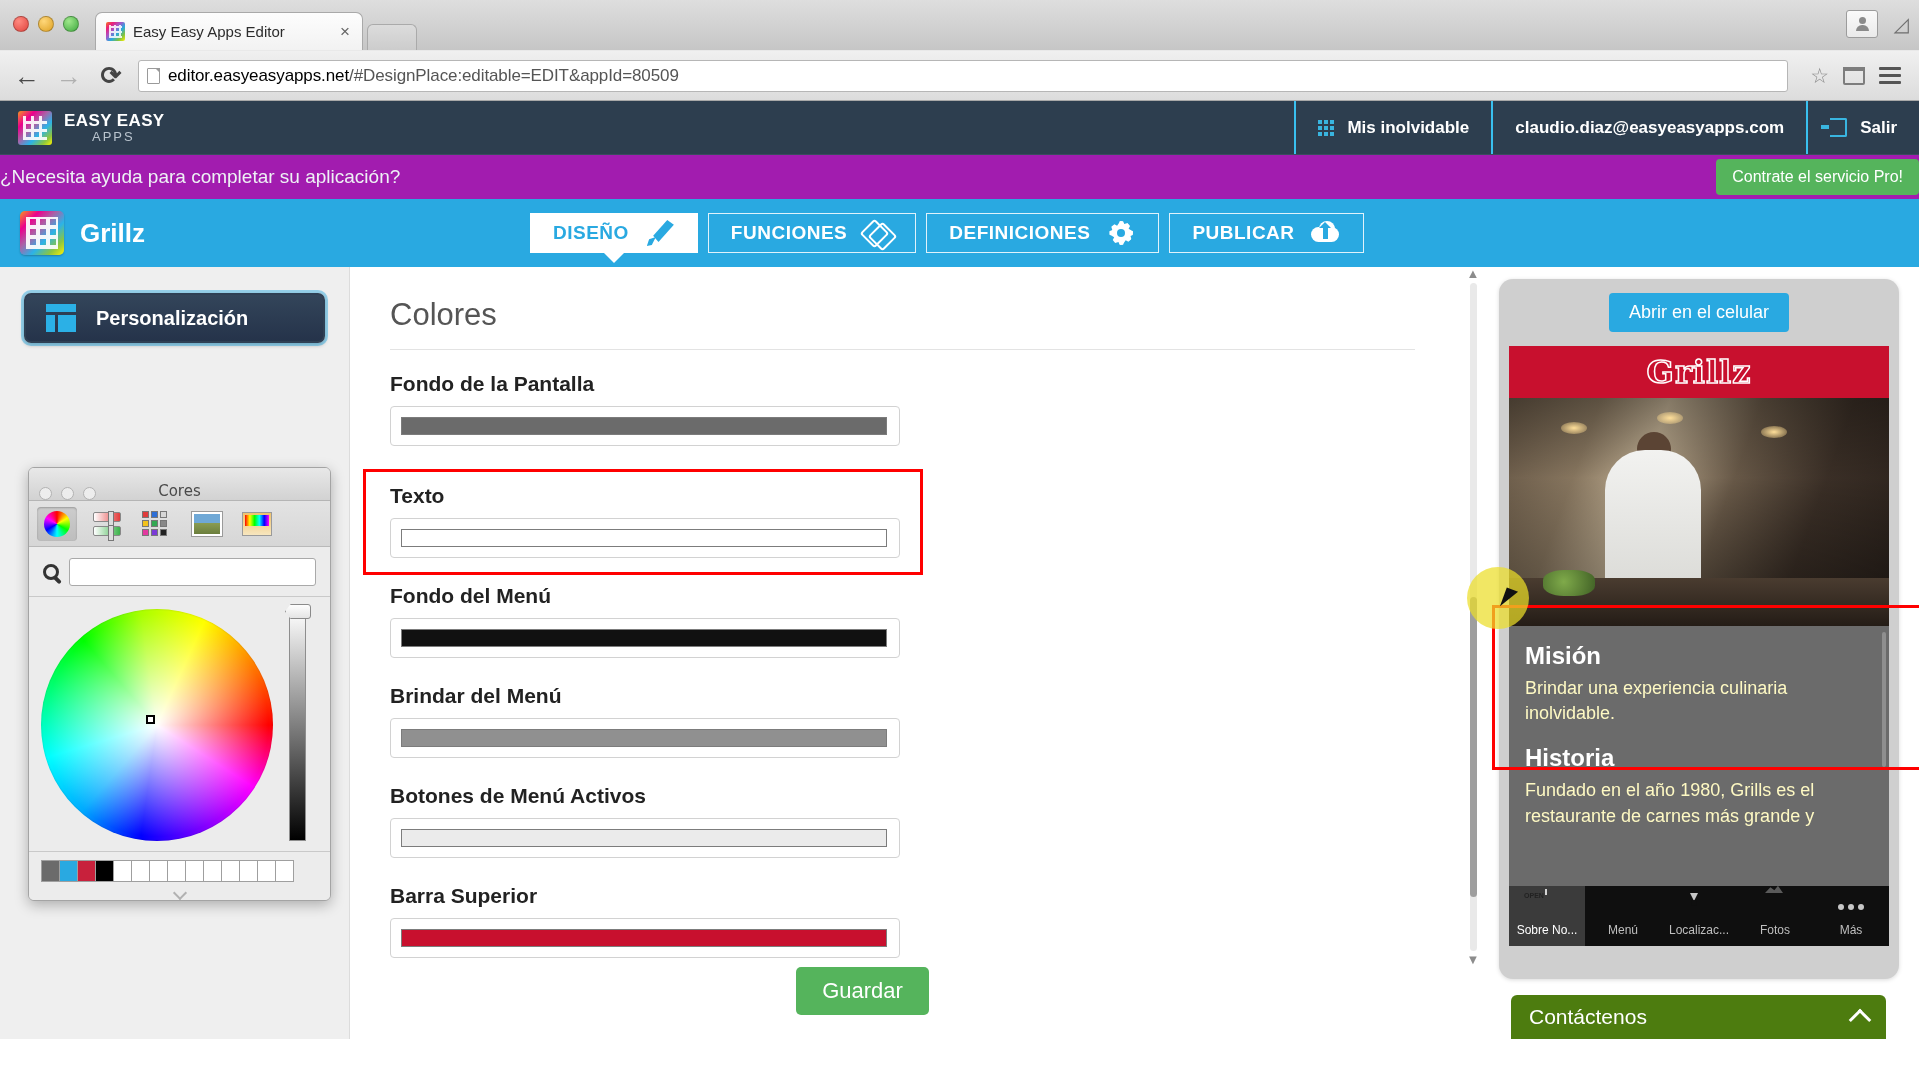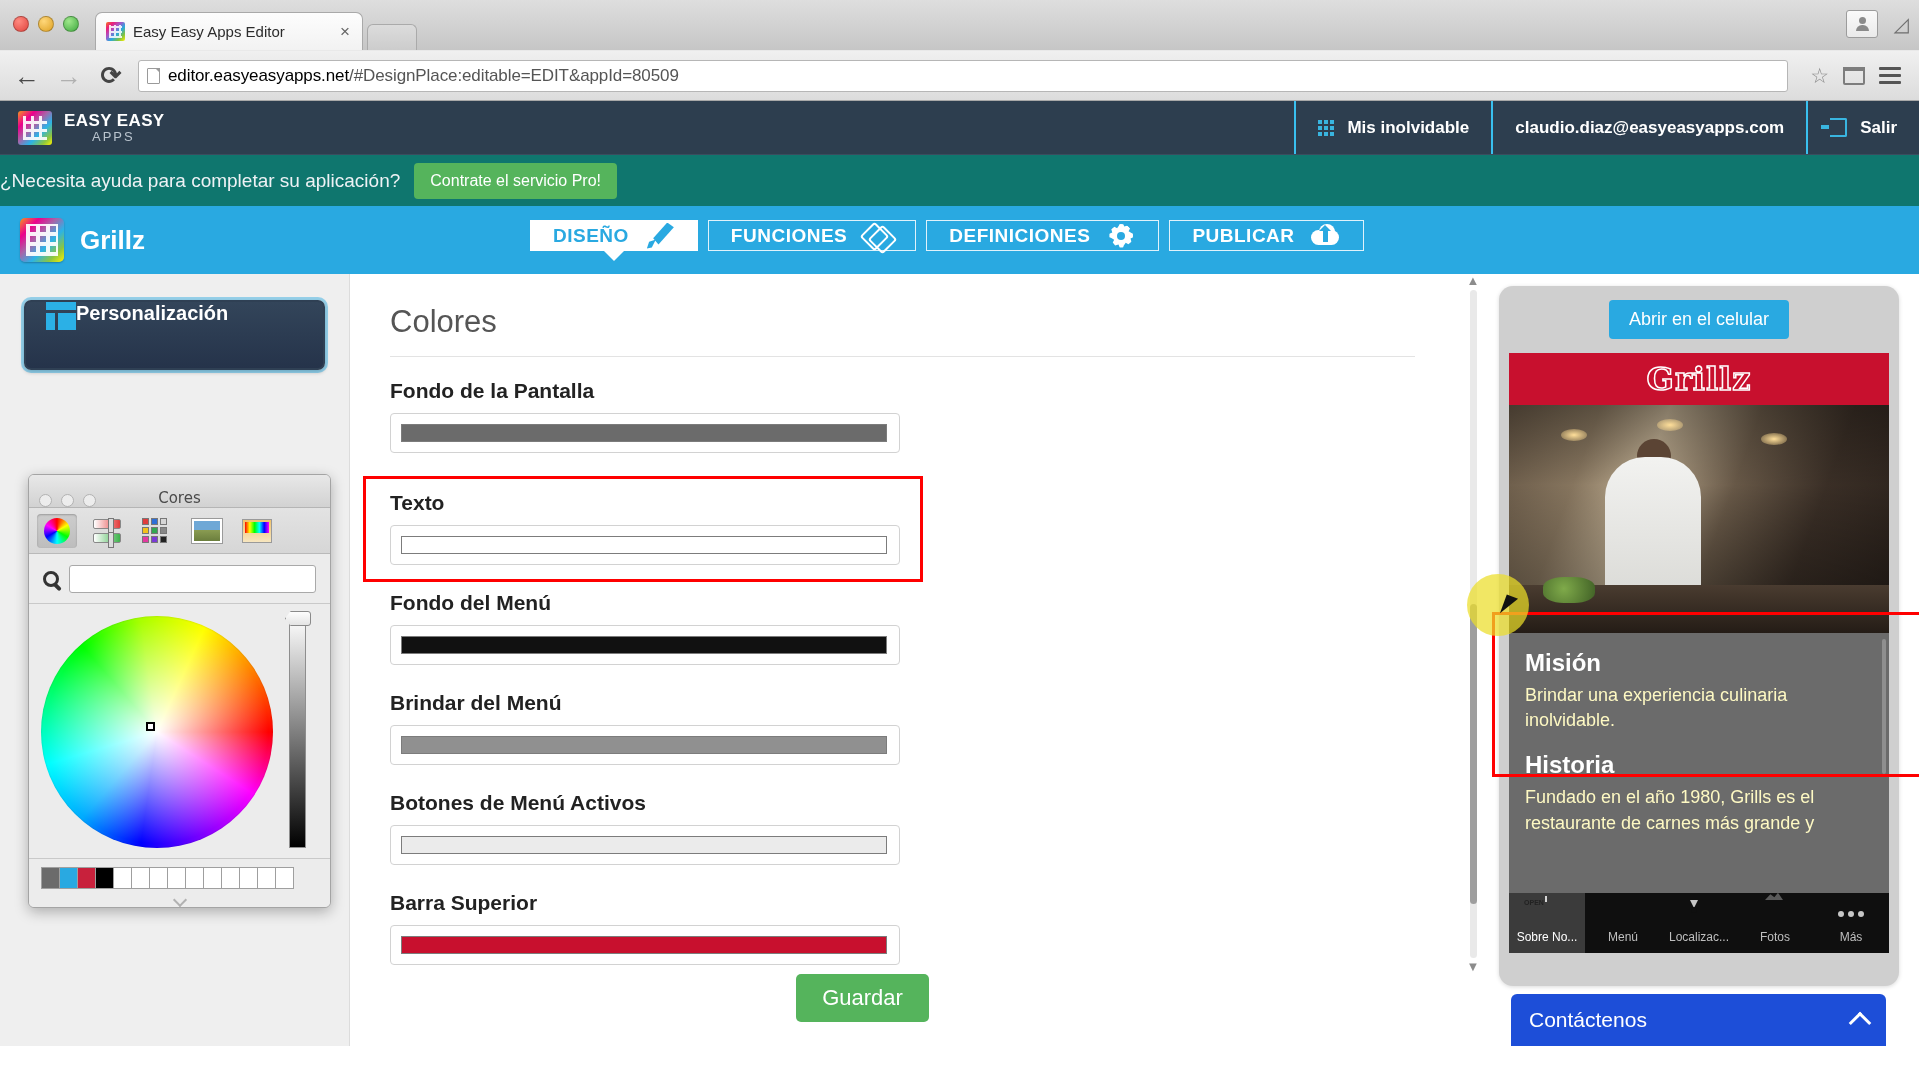--- a/index.html
+++ b/index.html
@@ -146,23 +146,23 @@
     border-left: 2px solid #39c0ef;
     cursor: pointer;
   }
   .grid-icon { display: grid; grid-template-columns: repeat(3,4px); grid-template-rows: repeat(3,4px); gap: 2px; }
   .grid-icon i { background: #39b5e0; display: block; width: 4px; height: 4px; }
   .exit-icon { width: 17px; height: 19px; border: 2px solid #39b5e0; border-left: none; border-radius: 0 2px 2px 0; position: relative; }
   .exit-icon::after { content: ""; position: absolute; left: -9px; top: 5px; width: 8px; height: 4px; background: #39b5e0; }
 
   
   .promo {
-    height: 52px;
-    background: #0f766e;
-    display: flex; align-items: center; justify-content: flex-start;
+    height: 45px;
+    background: #a21caf;
+    display: flex; align-items: center; justify-content: space-between;
     gap: 14px;
     border-top: 1px solid #3a4c5e;
   }
   .promo-text { color: #eef2f5; font-size: 19px; }
   .promo-btn {
     background: #55b45c; color: #fff;
     font-size: 16px; padding: 9px 16px; border-radius: 4px;
     border: none; cursor: pointer; font-family: inherit;
   }
 
@@ -184,21 +184,21 @@
   .app-icon::after {
     content: ""; position: absolute; inset: 6px;
     background:
       repeating-linear-gradient(90deg,#fff 0 4px, transparent 4px 10px),
       repeating-linear-gradient(0deg,#fff 0 4px, transparent 4px 10px);
     opacity: .92;
   }
   .app-name { color: #fff; font-size: 26px; font-weight: bold; }
   .header-tabs { display: flex; align-items: center; gap: 10px; position: absolute; left: 530px; top: 14px; }
   .htab {
-    height: 31px; padding: 0 22px;
+    height: 40px; padding: 0 22px;
     display: flex; align-items: center; gap: 16px;
     color: #fff; font-size: 19px; font-weight: bold; letter-spacing: .5px;
     border: 1px solid rgba(255,255,255,.85);
     cursor: pointer; position: relative;
     background: transparent;
   }
   .htab.active {
     background: #fff; color: #29a9e1; border-color: #fff;
   }
   .htab.active::after {
@@ -257,25 +257,25 @@
   .workspace { display: flex; height: 772px; background: #fff; }
 
   .sidebar {
     width: 350px; flex: 0 0 350px;
     background: #efefef;
     border-right: 1px solid #dcdcdc;
     padding: 26px 24px;
     position: relative;
   }
   .side-btn {
-    height: 70px;
+    height: 50px;
     background: linear-gradient(#33455a,#25334a);
     border: 2px solid #2f4054;
     border-radius: 7px;
-    display: flex; 
+    display: flex; align-items: center; gap: 20px;
     padding: 0 20px;
     color: #fff; font-size: 20px; font-weight: bold;
     box-shadow: 0 0 0 3px rgba(41,169,225,.45), 0 2px 4px rgba(0,0,0,.3);
     cursor: pointer;
   }
   .layout-icon { width: 30px; height: 28px; position: relative; flex: 0 0 30px; }
   .layout-icon i { position: absolute; background: #2bb0e6; }
   .layout-icon .top { left: 0; top: 0; width: 30px; height: 8px; }
   .layout-icon .left { left: 0; top: 11px; width: 9px; height: 17px; }
   .layout-icon .right { left: 12px; top: 11px; width: 18px; height: 17px; }
@@ -538,22 +538,22 @@
     position: absolute; left: 14px; top: 322px; z-index: 7;
     width: 0; height: 0;
   }
   .cursor-arrow::before {
     content: ""; position: absolute;
     border-width: 0 0 20px 12px; border-style: solid;
     border-color: transparent transparent #111 transparent;
     transform: rotate(200deg);
   }
   .contact-bar {
-    position: absolute; left: 22px; bottom: 0; width: 375px; height: 52px;
-    background: #1d4ed8; border-radius: 6px 6px 0 0;
+    position: absolute; left: 22px; bottom: 0; width: 375px; height: 44px;
+    background: #4d7c0f; border-radius: 6px 6px 0 0;
     display: flex; align-items: center; justify-content: space-between;
     padding: 0 18px; color: #fff; font-size: 21px; cursor: pointer;
   }
   .chev-up {
     width: 16px; height: 16px;
     border-left: 3px solid #fff; border-top: 3px solid #fff;
     transform: rotate(45deg); margin-top: 6px;
   }
 </style>
 </head>

